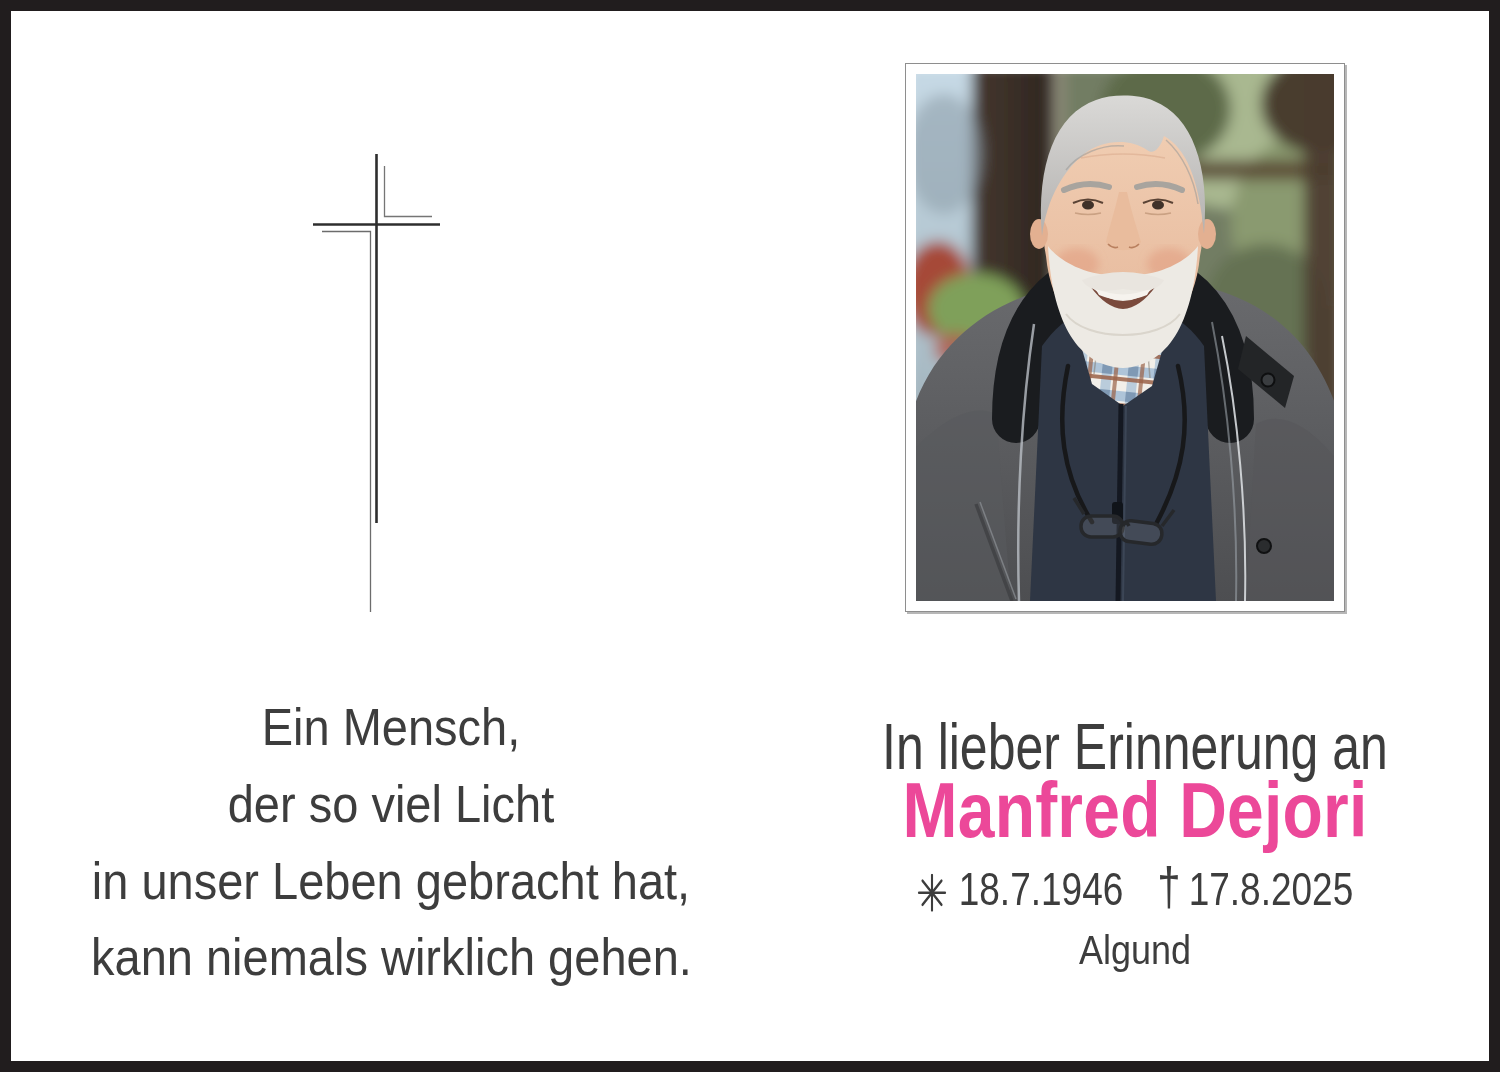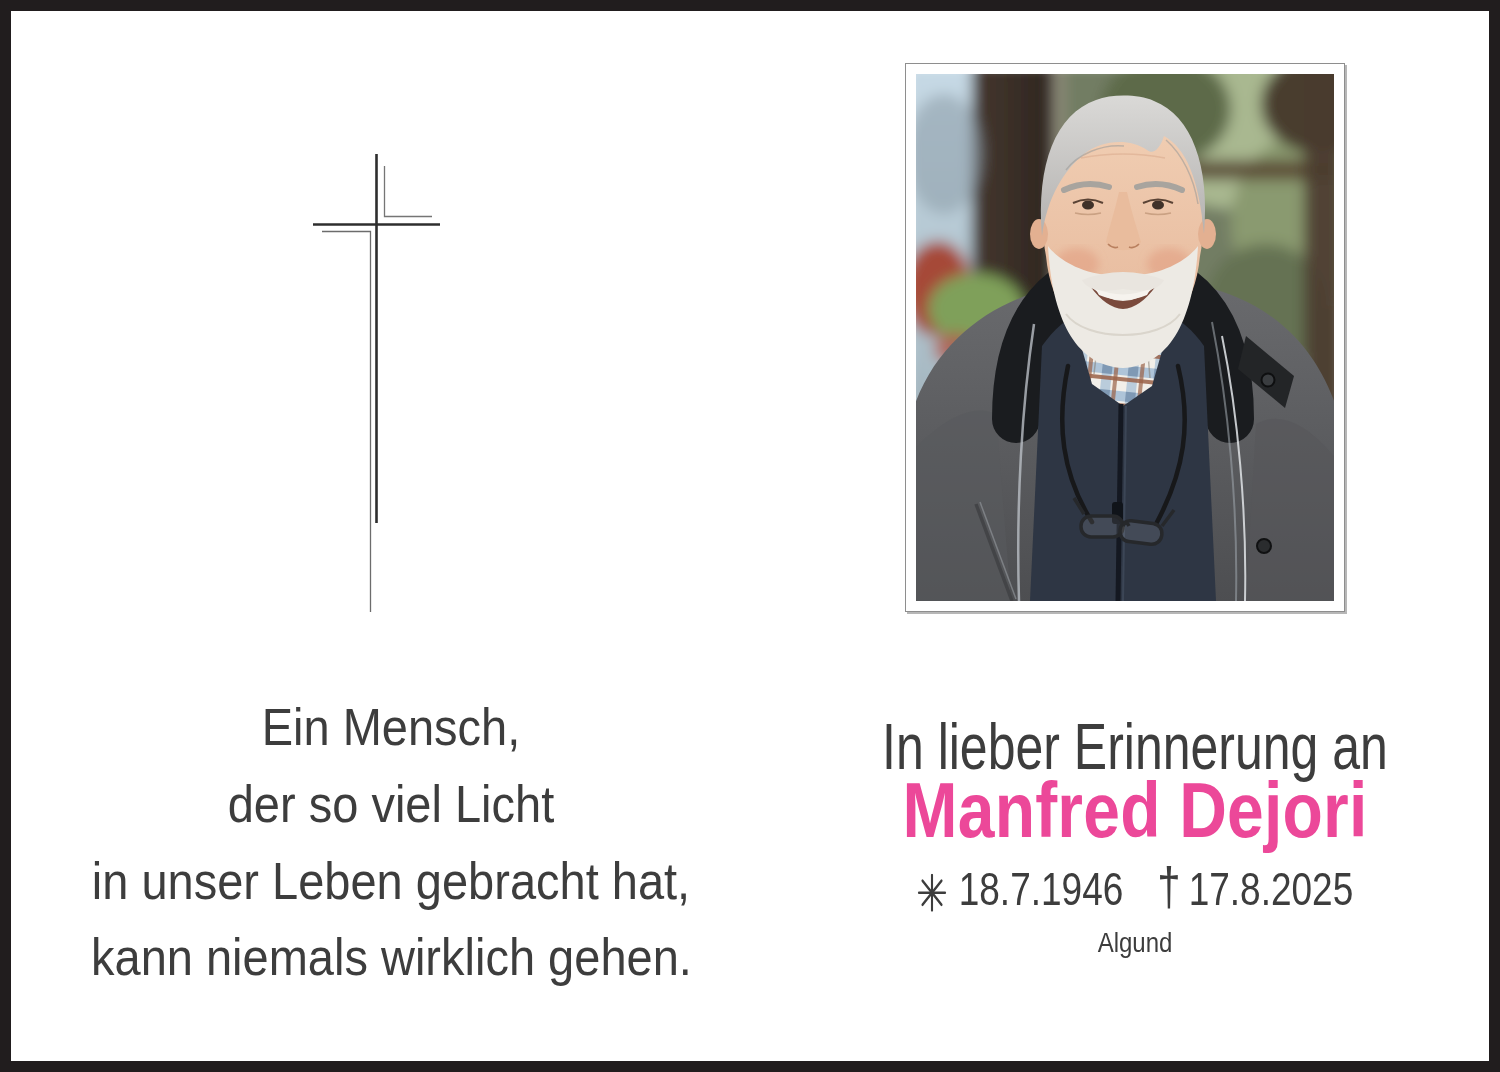--- a/index.html
+++ b/index.html
@@ -20,21 +20,21 @@
     line-height:1;white-space:nowrap;}
   .rline > .tall{display:inline-block;transform-origin:50% 0;}
   .intro{top:703px;font-size:50px;}
   .intro .tall{transform:scaleY(1.30);}
   .name{top:761px;font-size:66px;font-weight:bold;color:#ec4899;letter-spacing:.2px;}
   .name .tall{transform:scaleY(1.165);}
   .dates{top:850px;font-size:37px;transform:scaleY(1.27);transform-origin:50% 0;}
   .dates .star{display:inline-block;vertical-align:-5px;margin-right:12px;}
   .dates .death-group{margin-left:34px;}
   .dates .dagger{font-size:42px;margin-right:8px;}
-  .place{top:918px;font-size:24px;}
+  .place{top:918px;font-size:36px;}
   .place .tall{transform:scaleY(1.15);}
   
   .photo-frame{left:894px;top:52px;width:418px;height:527px;background:#ffffff;
     padding:10px;border:1px solid #8e8e8e;box-shadow:2px 2px 0 #b7b7b7;}
   .photo-frame svg{display:block;}
   
   .cross{left:289px;top:134px;}
 </style>
 </head>
 <body>

